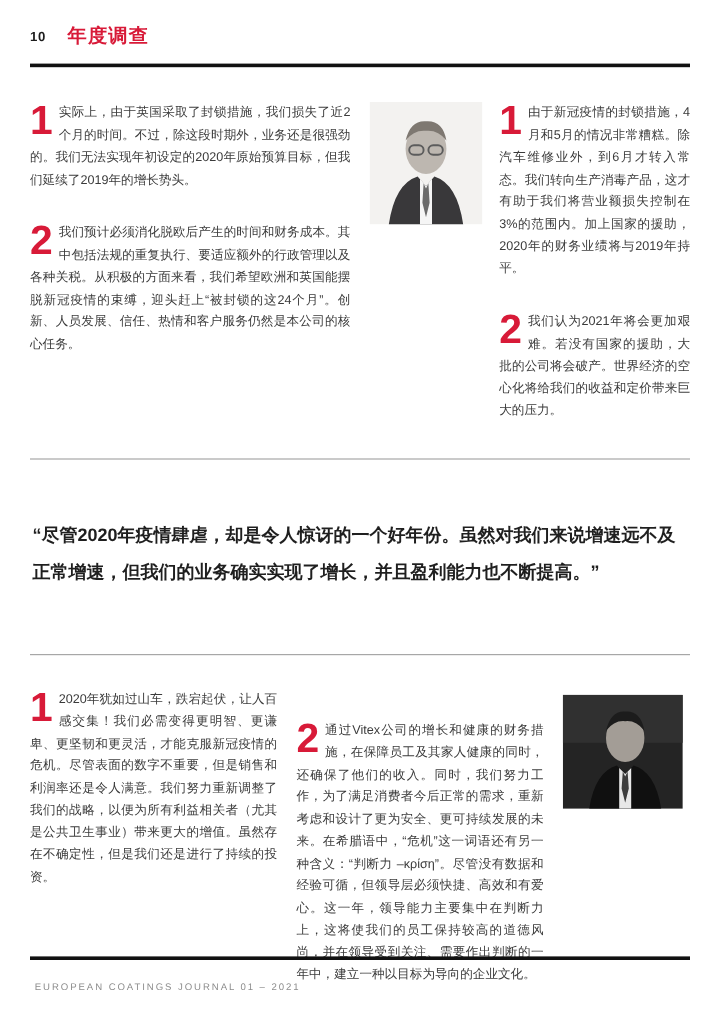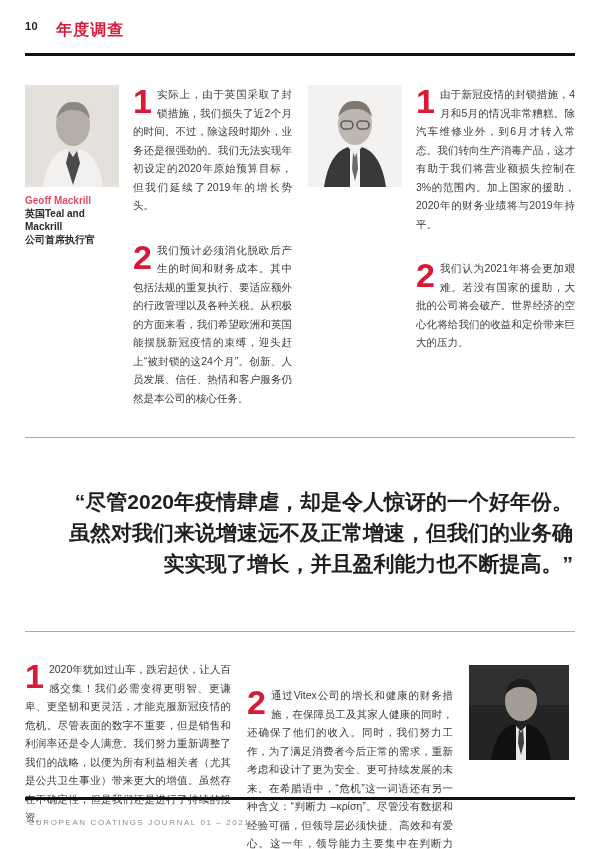--- a/index.html
+++ b/index.html
@@ -15,21 +15,21 @@
   html,body{background:#ffffff;}
   body{font-family:"Liberation Sans",sans-serif;}
   .page{
     position:relative;
     width:600px;height:849px;
     background:#fff;
     overflow:hidden;
     padding:20px 25px 0 25px;
   }
   
-  .header{display:flex;align-items:flex-start;gap:18px;}
+  .header{display:flex;align-items:center;gap:18px;}
   .page-num{font-size:11px;font-weight:bold;color:#1d1d1d;letter-spacing:.5px;}
   .section-title{font-size:16px;font-weight:bold;color:var(--red);letter-spacing:1px;}
   .rule-thick{height:3px;background:#111;margin-top:12px;}
   .rule-thin{height:1px;background:var(--rule-grey);}
   
   .top-grid{display:grid;grid-template-columns:1fr 1fr;column-gap:16px;margin-top:29px;}
   .group{display:flex;gap:12px;align-items:flex-start;}
   .rail{width:96px;flex:none;}
   .photo{width:94px;height:102px;display:block;}
   .caption{margin-top:7px;}
@@ -41,25 +41,24 @@
   .num{
     float:left;
     font-size:34px;line-height:29px;
     font-weight:bold;color:var(--red);
     padding:2px 5px 0 0;
   }
   
   .quote-wrap{margin-top:30px;}
   .quote{
     margin-top:48px;
-    text-align:right;
-    font-size:21px;line-height:31px;
+    text-align:left;
+    font-size:15px;line-height:31px;
     font-weight:600;color:#1f1f1f;
     padding:0 2px;
-    margin-left:36px;
   }
   .quote-attr{
     margin-top:17px;
     text-align:center;
     font-size:9px;color:var(--attr-red);
     letter-spacing:.3px;
   }
   
   .bottom-rule{margin-top:52px;}
   .bottom-grid{display:grid;grid-template-columns:1fr 1fr 106px;column-gap:16px;margin-top:28px;}
@@ -79,35 +78,20 @@
 
   <div class="header">
     <span class="page-num">10</span>
     <span class="section-title">年度调查</span>
   </div>
   <div class="rule-thick"></div>
 
   <div class="top-grid">
 
     <div class="group">
-      <div class="rail">
-        <svg class="photo" viewBox="0 0 94 102" aria-hidden="true">
-          <rect width="94" height="102" fill="#e9e7e3"></rect>
-          <rect width="94" height="102" fill="#dddad5" opacity="0.4"></rect>
-          <ellipse cx="48" cy="40" rx="17" ry="21" fill="#b4aea7"></ellipse>
-          <path d="M31 34 Q36 16 48 17 Q62 16 65 34 Q58 24 48 25 Q38 24 31 34 Z" fill="#8d8780"></path>
-          <path d="M18 102 Q22 70 41 64 L48 70 L55 64 Q74 70 78 102 Z" fill="#f2f1ef"></path>
-          <path d="M44 66 L48 72 L52 66 L55 78 L48 100 L41 78 Z" fill="#4a4a4a"></path>
-        </svg>
-        <div class="caption">
-          <div class="cap-name">Geoff Mackrill</div>
-          <div class="cap-line">英国Teal and Mackrill</div>
-          <div class="cap-line">公司首席执行官</div>
-        </div>
-      </div>
       <div class="answers">
         <div class="answer">
           <span class="num">1</span><span>实际上，由于英国采取了封锁措施，我们损失了近2个月的时间。不过，除这段时期外，业务还是很强劲的。我们无法实现年初设定的2020年原始预算目标，但我们延续了2019年的增长势头。</span>
         </div>
         <div class="answer">
           <span class="num">2</span><span>我们预计必须消化脱欧后产生的时间和财务成本。其中包括法规的重复执行、要适应额外的行政管理以及各种关税。从积极的方面来看，我们希望欧洲和英国能摆脱新冠疫情的束缚，迎头赶上“被封锁的这24个月”。创新、人员发展、信任、热情和客户服务仍然是本公司的核心任务。</span>
         </div>
       </div>
     </div>
 

